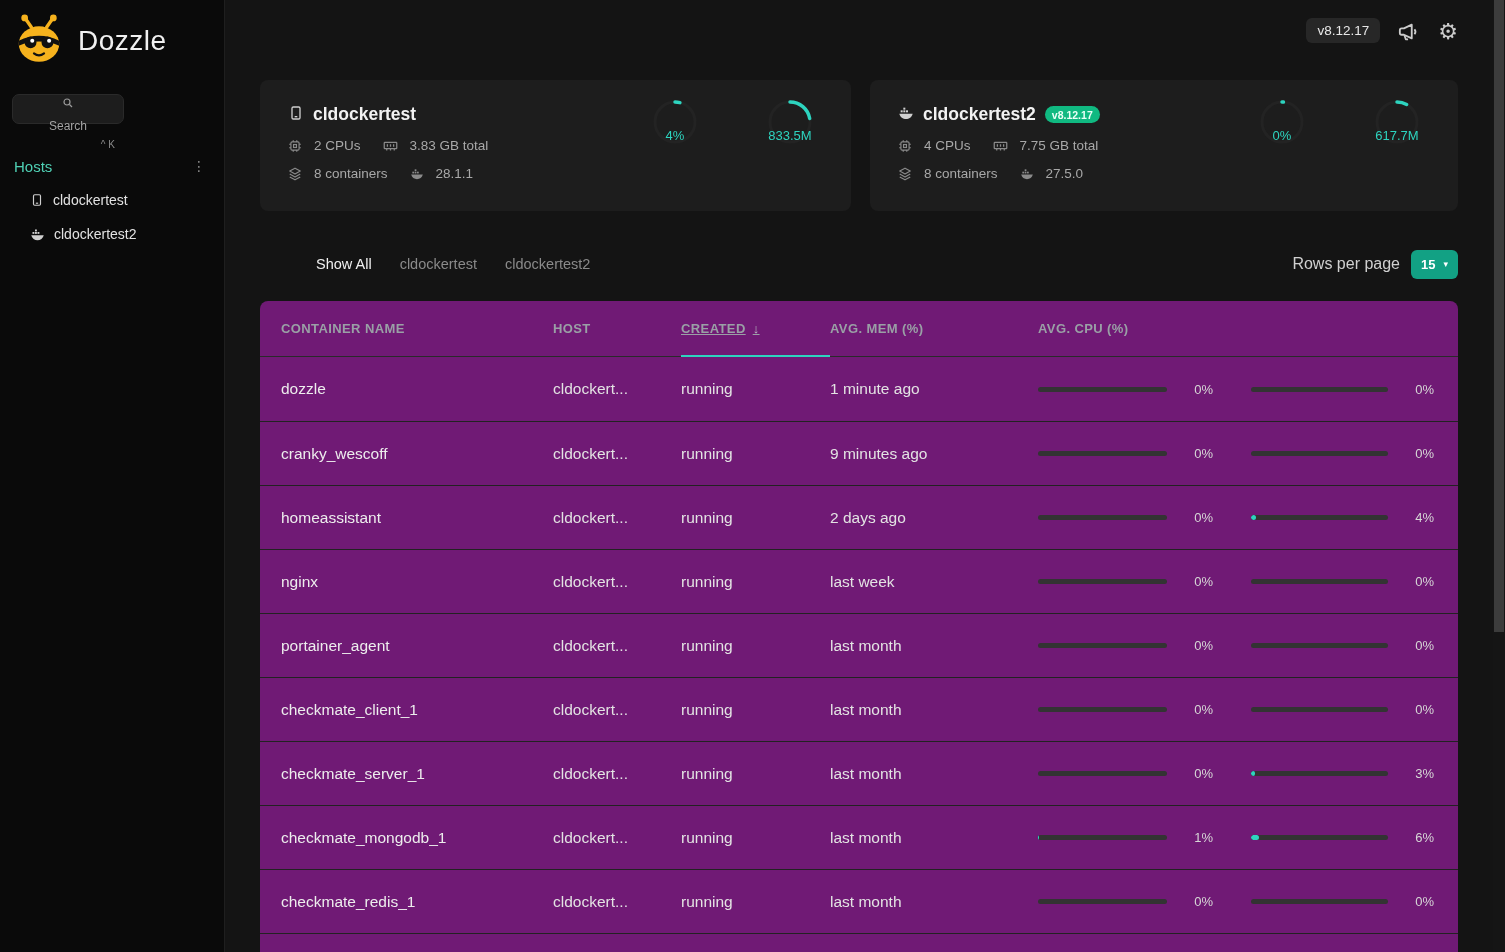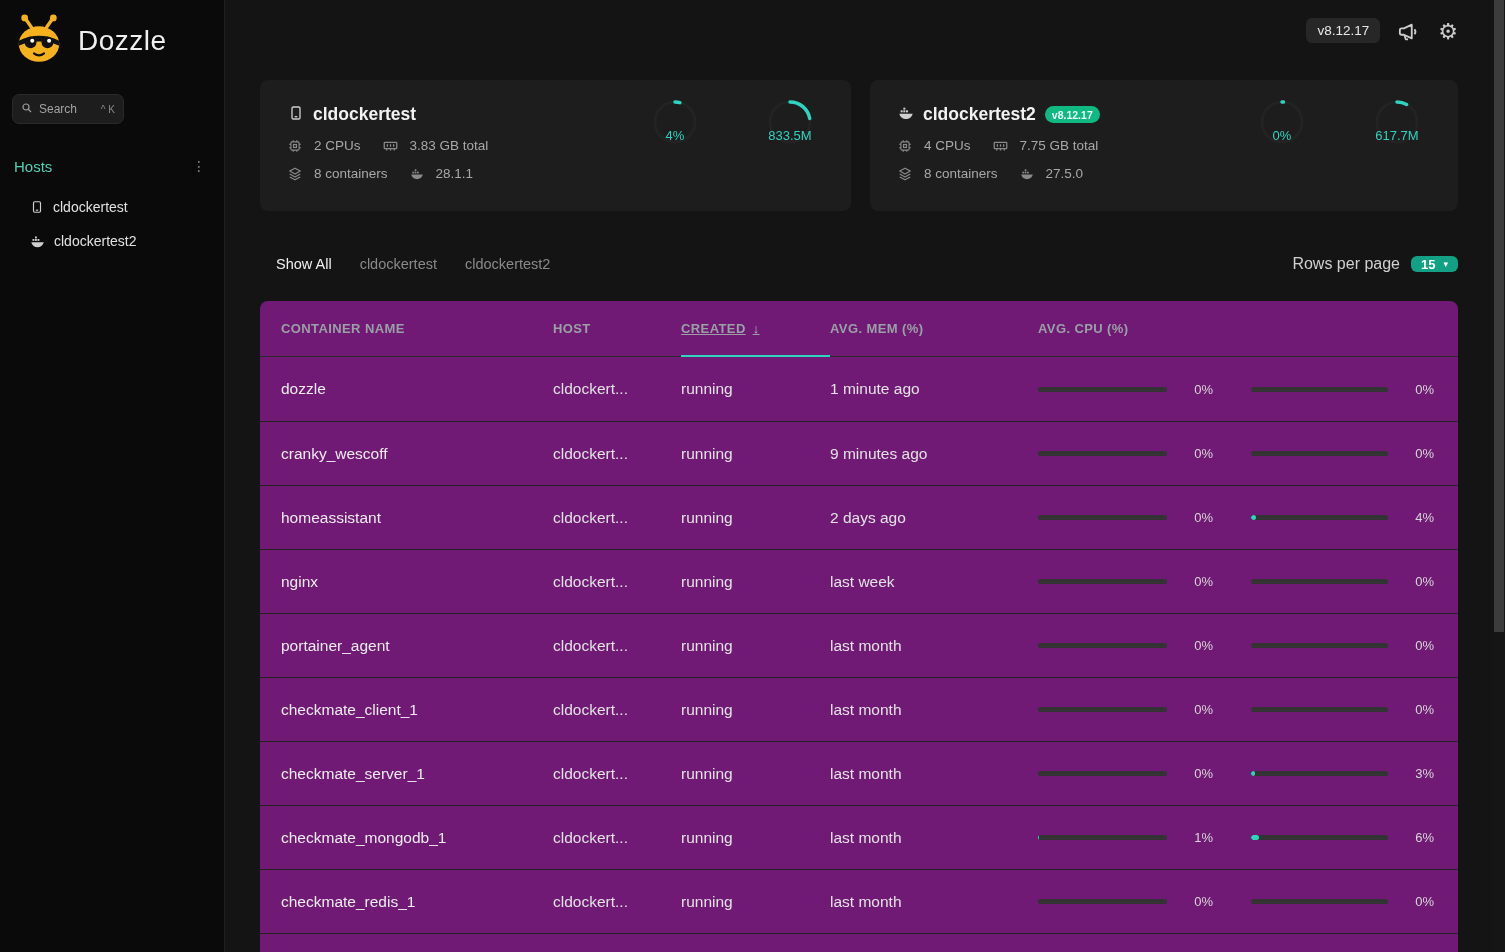--- a/index.html
+++ b/index.html
@@ -7,24 +7,24 @@
     font-family:"Liberation Sans","DejaVu Sans",sans-serif; color:#e5e5e5; }
   .app { position:relative; width:1505px; height:952px; display:flex; }
 
   
   .sidebar { position:relative; width:225px; height:100%; background:#0a0a0a;
     border-right:1px solid #1f1f1f; flex:0 0 225px; }
   .brand { display:flex; align-items:center; gap:12px; padding:12px 10px 6px 12px; }
   .brand-name { font-size:28px; font-weight:500; color:#f0f0f0; letter-spacing:.5px; }
   .search-box { margin:18px 12px 0 12px; width:112px; height:30px; background:#1d1d1d;
     border:1px solid #2a2a2a; border-radius:7px; display:flex; align-items:center;
-    gap:6px; padding:0 8px; cursor:pointer; color:#9a9a9a; }
+    gap:6px; padding:0 8px; cursor:pointer; color:#9a9a9a;flex-direction:column; }
   .search-box .search-label { font-size:12px; color:#a3a3a3; }
   .search-box .kbd { margin-left:auto; font-size:10px; color:#8a8a8a; }
-  .hosts-header { margin:34px 14px 15px 14px; display:flex; align-items:flex-start; }
+  .hosts-header { margin:34px 14px 8px 14px; display:flex; align-items:flex-start; }
   .hosts-title { color:#4fd1b5; font-size:15px; }
   .menu-dots { margin-left:auto; color:#8a8a8a; font-size:14px; cursor:pointer; padding:0 4px; }
   .host-item { display:flex; align-items:center; gap:9px; padding:9px 14px 9px 30px;
     font-size:14px; color:#e2e2e2; cursor:pointer; }
   .host-item .hicon { color:#cfcfcf; display:flex; }
   .sidebar-footer { position:absolute; left:0; bottom:0; width:100%; height:56px; }
   .footer-label { position:absolute; left:48px; bottom:16px; font-size:12.5px; color:#cfcfcf; }
   .bubble { position:absolute; left:-22px; bottom:10px; width:44px; height:44px; border-radius:50%;
     background:#1b1b1b; border:1px solid #333; cursor:pointer; }
 
@@ -51,24 +51,24 @@
   .gauges { display:flex; gap:59px; padding:18px 33px 0 0; }
   .gauge { position:relative; width:56px; height:64px; }
   .gauge svg { position:absolute; left:4px; top:0; }
   .gauge-label { position:absolute; top:30px; left:0; width:100%; text-align:center;
     color:#2dd4bf; font-size:13px; }
 
   
   .filter-row { margin:38px 0 22px; height:30px; display:flex; align-items:center; }
   .tabs { display:flex; gap:28px; padding-left:16px; }
   .tab { font-size:14.5px; color:#8a8a8a; cursor:pointer; }
-  .tab.active { color:#f0f0f0; }
+  .tab.active { color:#f0f0f0;margin-left:40px; }
   .rpp { margin-left:auto; display:flex; align-items:center; gap:11px; }
   .rpp-label { font-size:16px; color:#d0d0d0; }
-  .rpp-btn { background:#12a184; border:none; border-radius:6px; width:47px; height:16px;
+  .rpp-btn { background:#12a184; border:none; border-radius:6px; width:47px; height:29px;
     color:#fff; font-size:13px; font-weight:700; cursor:pointer; display:flex;
     align-items:center; justify-content:center; gap:8px; font-family:inherit; }
   .rpp-btn .caret { font-size:9px; font-weight:400; }
 
   
   .table { background:#701a75; border-radius:8px 8px 0 0; width:1198px; }
   .thead, .trow { display:grid; grid-template-columns:272px 128px 149px 208px 213px 1fr;
     padding-left:21px; align-items:center; }
   .thead { height:56px; border-bottom:1px solid #2a2a2a; }
   .th { font-size:13px; font-weight:700; color:#9aa0a6; letter-spacing:.4px; cursor:pointer;

